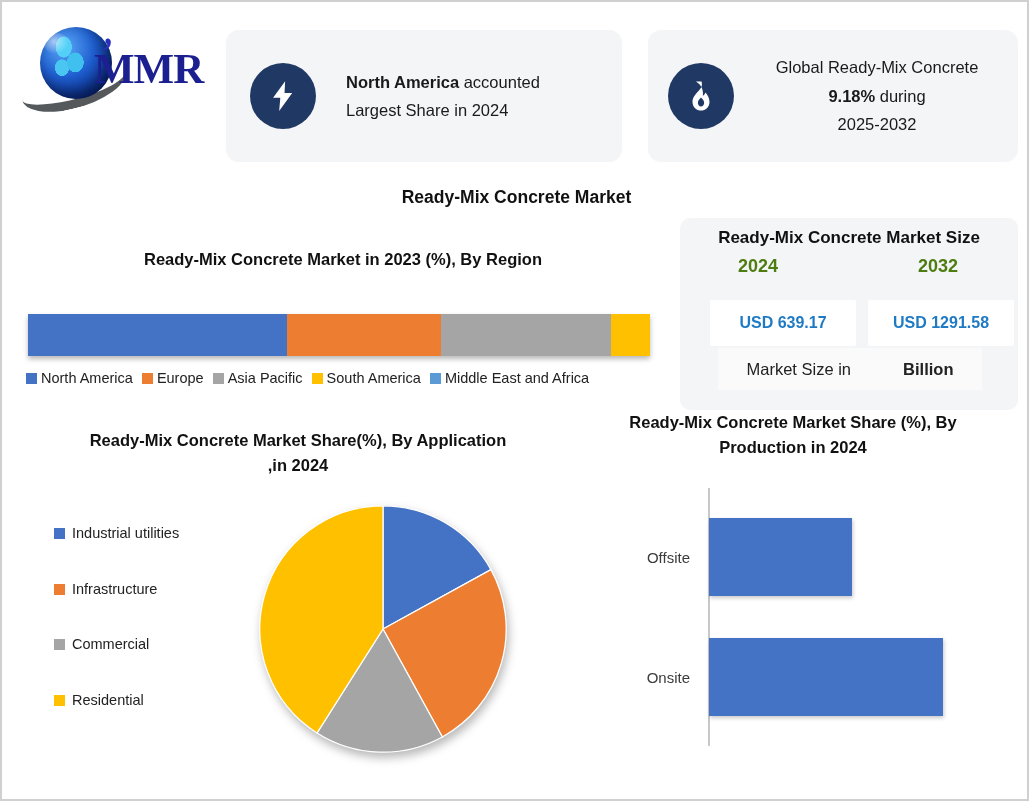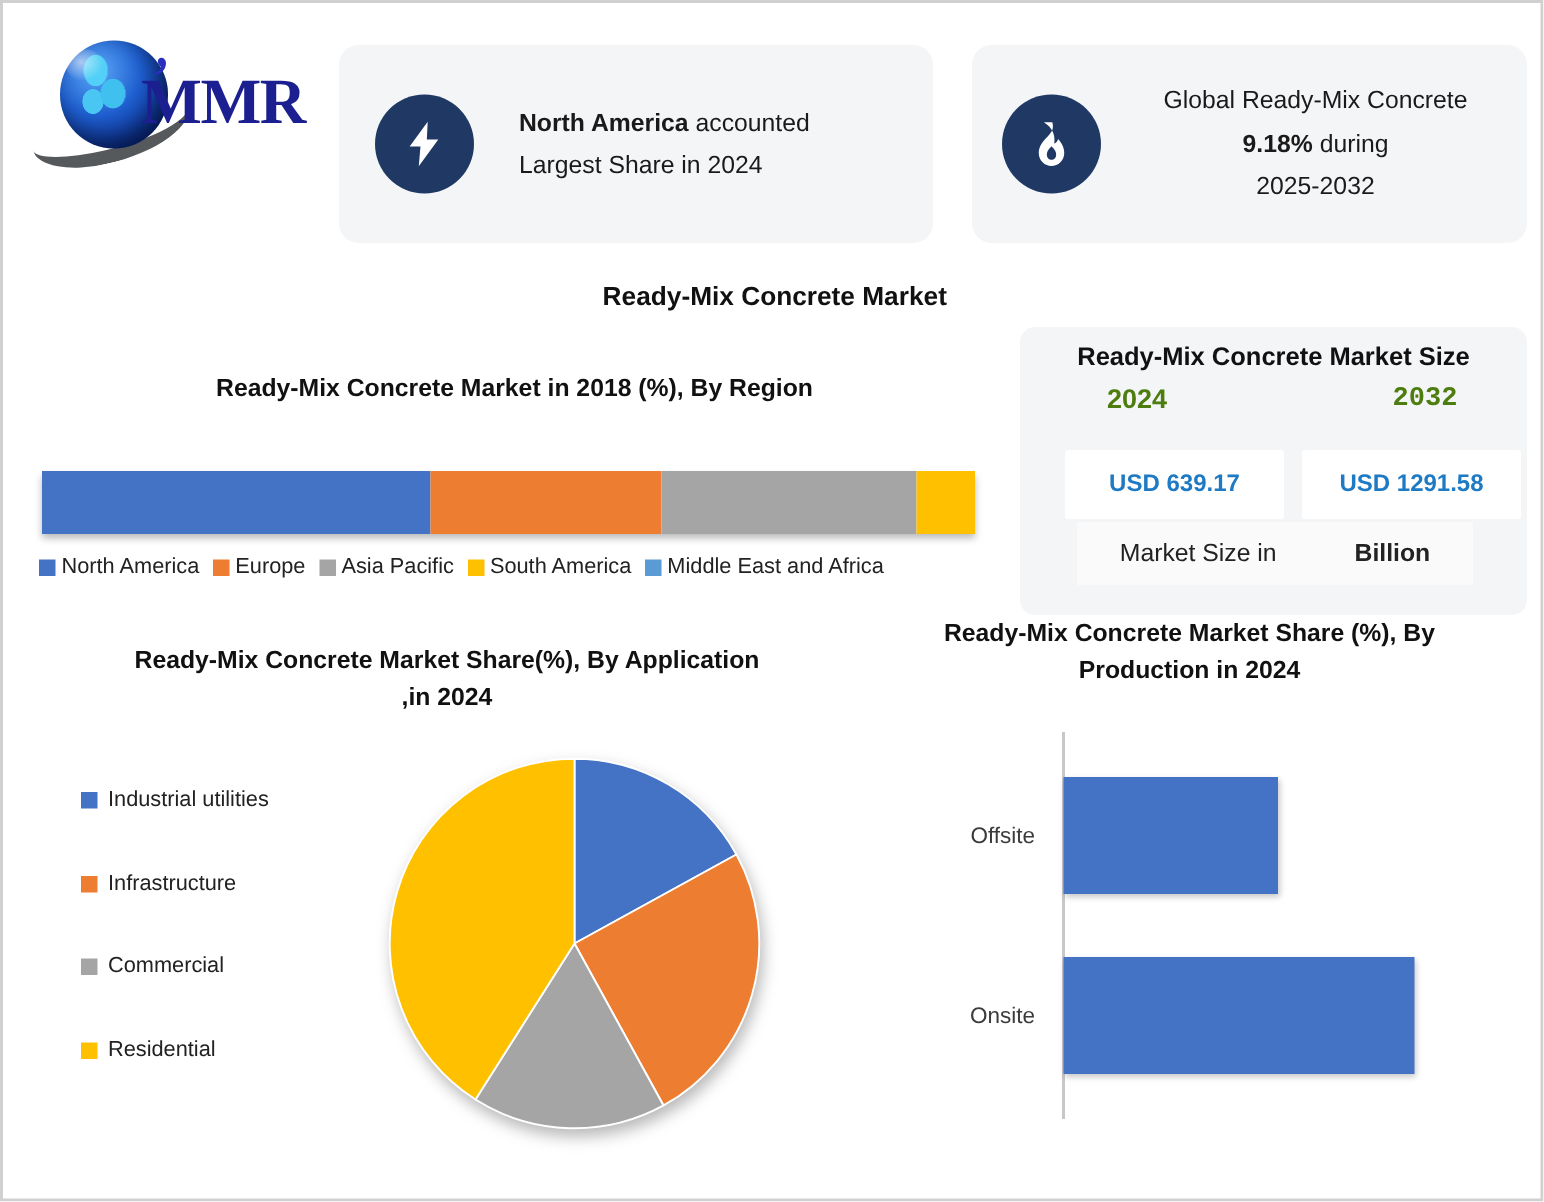--- a/index.html
+++ b/index.html
@@ -111,21 +111,21 @@
   }
   #size-title {
     position: absolute; left: 12px; top: 10px; width: 314px;
     text-align: center; font-size: 17px; font-weight: bold; color: #111;
   }
   .size-year {
     position: absolute; top: 38px; font-size: 18px; font-weight: bold; color: #4d7c0f;
     text-align: center; width: 100px;
   }
   #year-2024 { left: 28px; }
-  #year-2032 { left: 220px; font-family: Liberation Mono, monospace; }
+  #year-2032 { left: 208px; }
   .size-val {
     position: absolute; top: 82px; height: 46px;
     background: #ffffff; display: flex; align-items: center; justify-content: center;
     font-size: 16px; font-weight: bold; color: #1f7ac4; border-radius: 2px;
   }
   #val-2024 { left: 30px; width: 146px; }
   #val-2032 { left: 188px; width: 146px; }
   #size-unit {
     position: absolute; left: 38px; top: 130px; width: 264px; height: 42px;
     background: #fafafa; display: flex; align-items: center; justify-content: center;
@@ -203,21 +203,21 @@
         <div>Global Ready-Mix Concrete</div>
         <div><b>9.18%</b><span> during</span></div>
         <div>2025-2032</div>
       </div>
     </div>
   </div>
 
   <div id="main-title">Ready-Mix Concrete Market</div>
 
   <div id="region-panel">
-    <div id="region-title">Ready-Mix Concrete Market in 2018 (%), By Region</div>
+    <div id="region-title">Ready-Mix Concrete Market in 2023 (%), By Region</div>
     <div id="region-bar">
         <div class="seg" style="width: 41.6%; background: rgb(68, 114, 196);"></div>
         <div class="seg" style="width: 24.8%; background: rgb(237, 125, 49);"></div>
         <div class="seg" style="width: 27.4%; background: rgb(165, 165, 165);"></div>
         <div class="seg" style="width: 6.2%; background: rgb(255, 192, 0);"></div>
       </div>
     <div id="region-legend">
         <div class="lg-item">
           <span class="lg-swatch" style="background: rgb(68, 114, 196);"></span>
           <span>North America</span>

